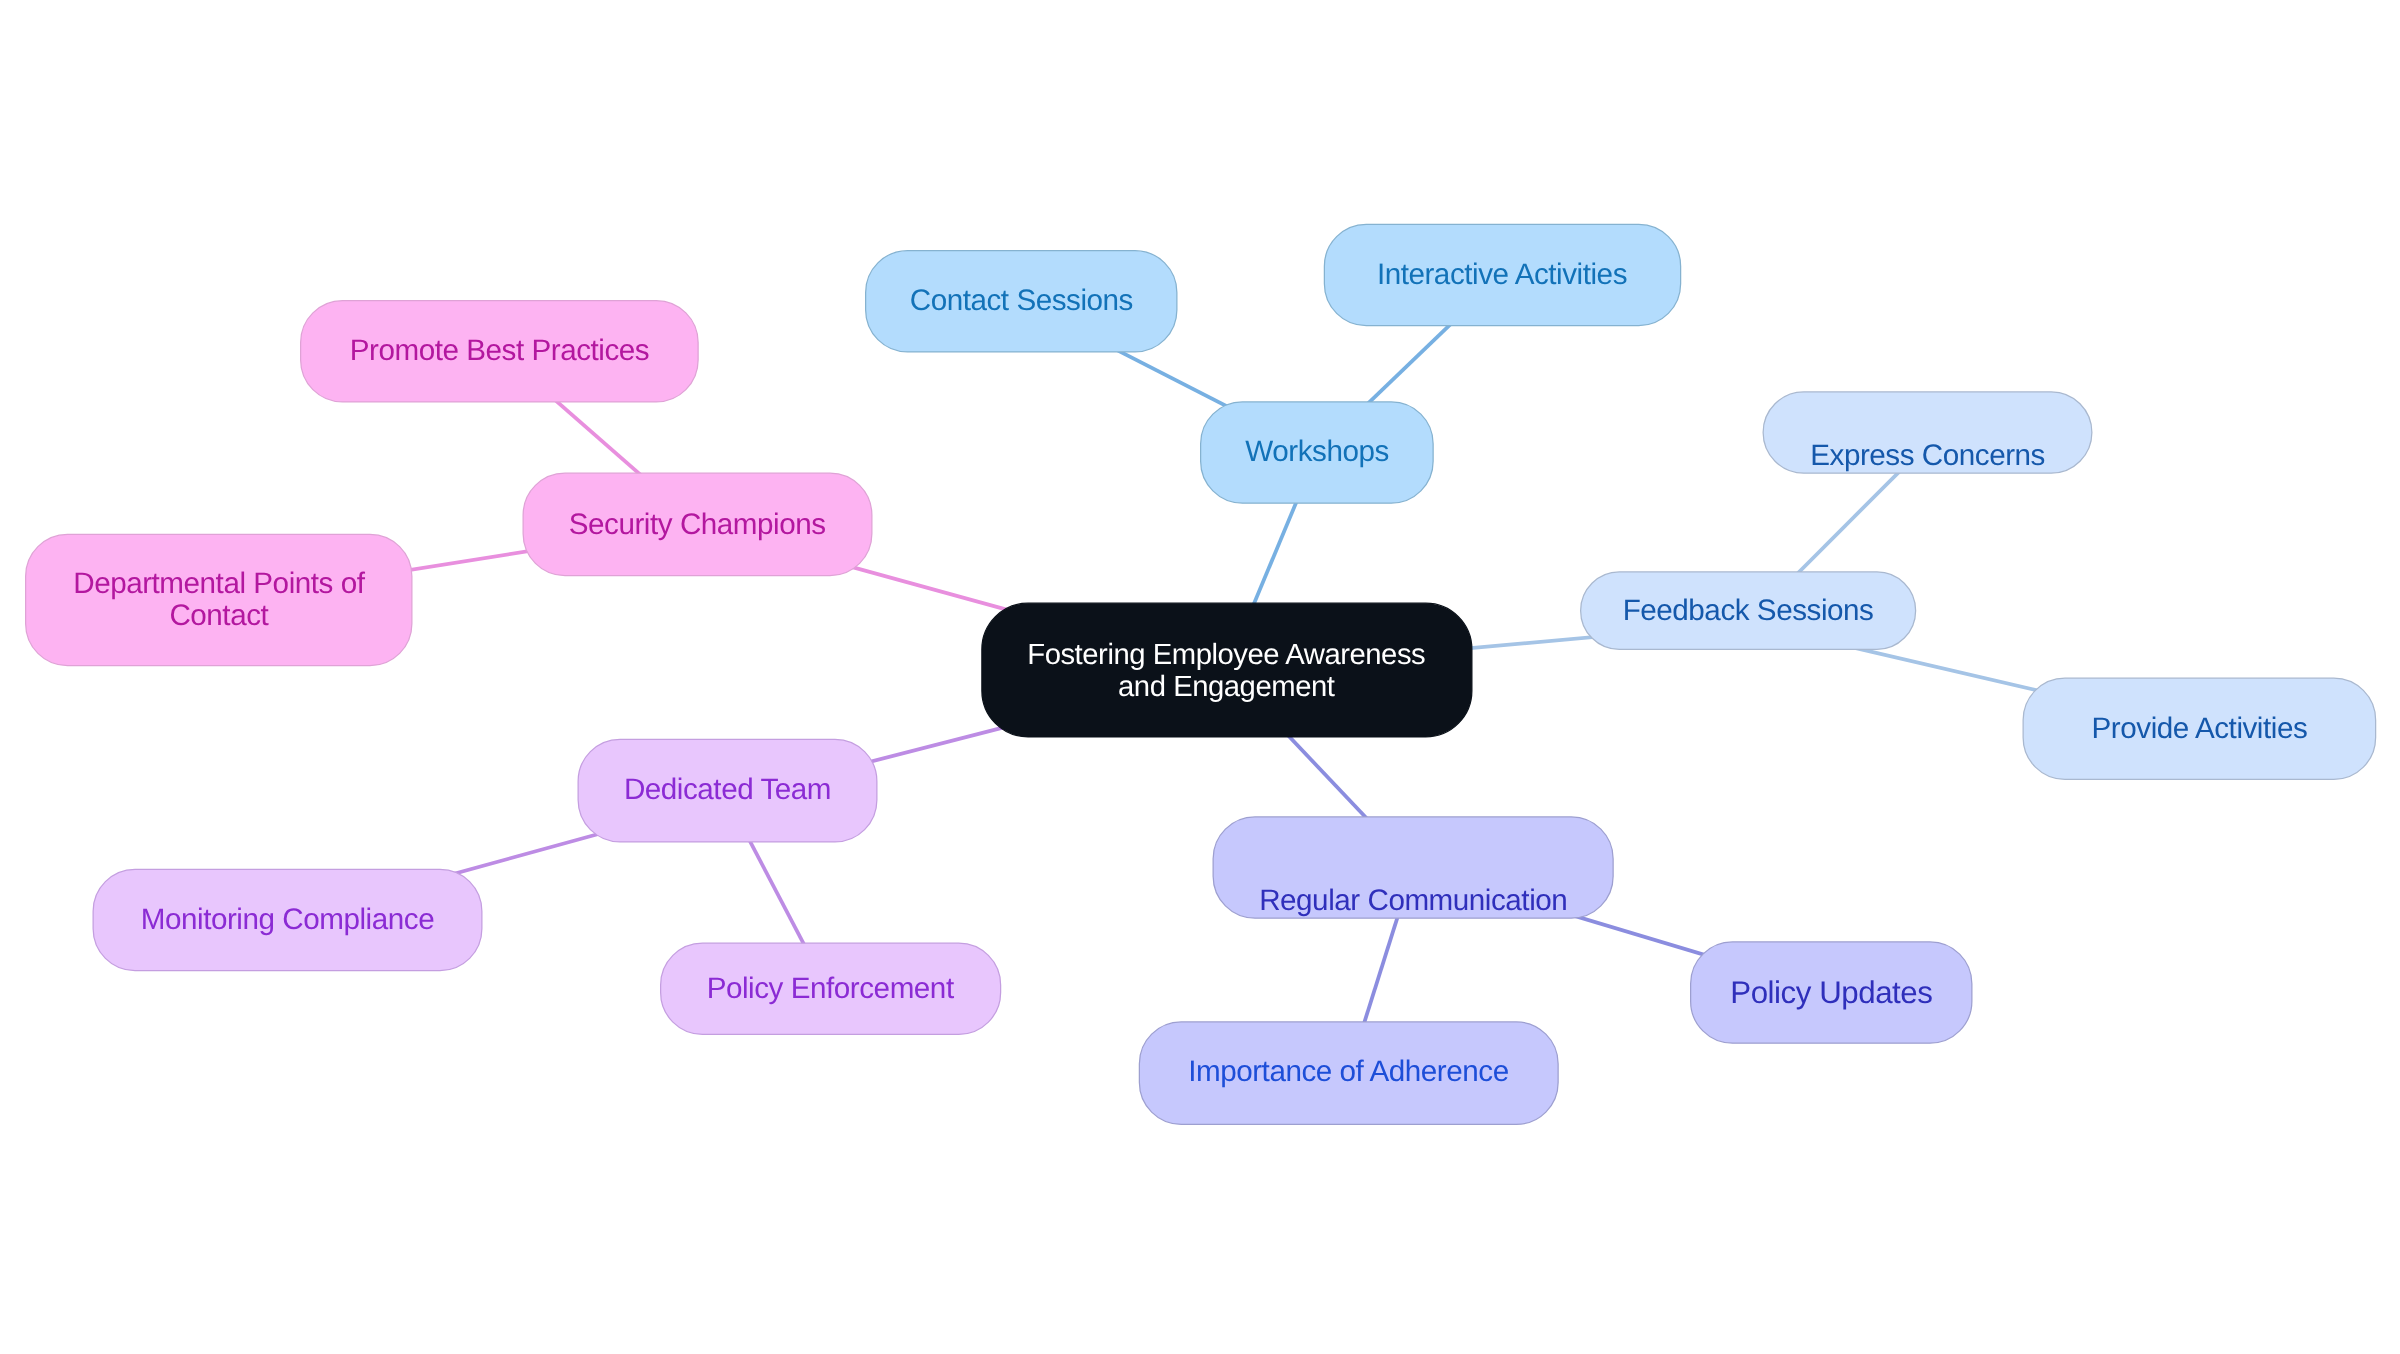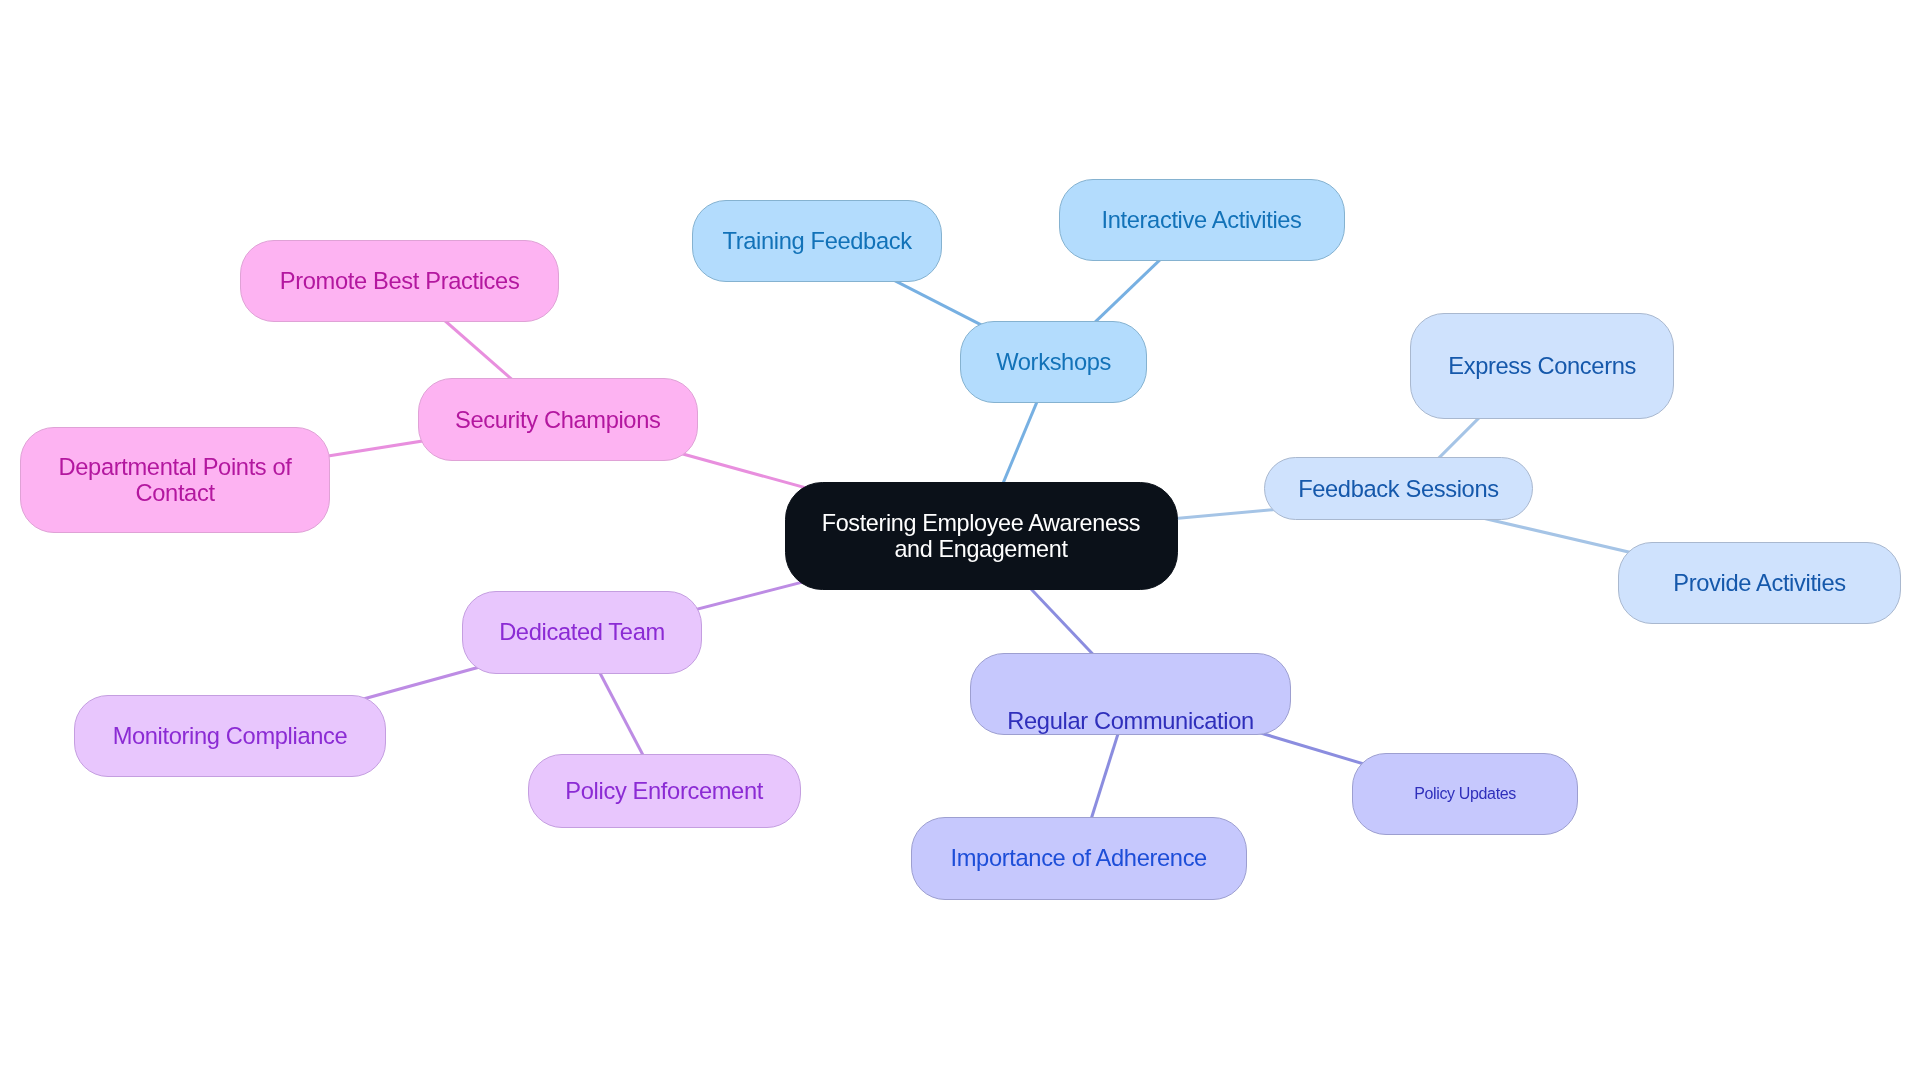--- a/index.html
+++ b/index.html
@@ -54,49 +54,49 @@
     </div>
   </div>
   <div class="node" style="left: 784.5px; top: 482.2px; width: 393px; height: 107.9px; border-radius: 37.4px; background: rgb(11, 17, 25); border-color: rgb(11, 17, 25); color: rgb(255, 255, 255); font-size: 23.4px;">
     <div class="node-label">
       <span class="node-line">Fostering Employee Awareness</span>
       <span class="node-line">and Engagement</span>
     </div>
   </div>
   <div class="node" style="left: 692.4px; top: 199.7px; width: 249.4px; height: 82.4px; border-radius: 34px; background: rgb(179, 220, 253); border-color: rgb(133, 178, 208); color: rgb(18, 114, 184); font-size: 23.7px;">
     <div class="node-label">
-      <span class="node-line">Training Feedback</span>
+      <span class="node-line">Contact Sessions</span>
     </div>
   </div>
   <div class="node" style="left: 1058.5px; top: 178.8px; width: 286.1px; height: 82.2px; border-radius: 34px; background: rgb(179, 220, 253); border-color: rgb(133, 178, 208); color: rgb(18, 114, 184); font-size: 23.7px;">
     <div class="node-label">
       <span class="node-line">Interactive Activities</span>
     </div>
   </div>
   <div class="node" style="left: 1264.1px; top: 457px; width: 268.7px; height: 63px; border-radius: 34px; background: rgb(207, 226, 253); border-color: rgb(169, 184, 207); color: rgb(21, 88, 171); font-size: 23.7px;">
     <div class="node-label">
       <span class="node-line">Feedback Sessions</span>
     </div>
   </div>
-  <div class="node" style="left: 1410.3px; top: 313.3px; width: 263.6px; height: 106px; border-radius: 34px; background: rgb(207, 226, 253); border-color: rgb(169, 184, 207); color: rgb(21, 88, 171); font-size: 23.7px;">
+  <div class="node" style="left: 1410.3px; top: 313.3px; width: 263.6px; height: 66px; border-radius: 34px; background: rgb(207, 226, 253); border-color: rgb(169, 184, 207); color: rgb(21, 88, 171); font-size: 23.7px; align-items: flex-end;">
     <div class="node-label">
       <span class="node-line">Express Concerns</span>
     </div>
   </div>
   <div class="node" style="left: 1618.3px; top: 541.5px; width: 282.5px; height: 82px; border-radius: 34px; background: rgb(207, 226, 253); border-color: rgb(169, 184, 207); color: rgb(21, 88, 171); font-size: 23.7px;">
     <div class="node-label">
       <span class="node-line">Provide Activities</span>
     </div>
   </div>
   <div class="node" style="left: 969.9px; top: 652.5px; width: 321.4px; height: 82.9px; border-radius: 34px; background: rgb(198, 200, 253); border-color: rgb(157, 159, 208); color: rgb(47, 47, 187); font-size: 23.7px; align-items: flex-end;">
     <div class="node-label">
       <span class="node-line">Regular Communication</span>
     </div>
   </div>
-  <div class="node" style="left: 1351.9px; top: 753.3px; width: 226.4px; height: 82.2px; border-radius: 34px; background: rgb(198, 200, 253); border-color: rgb(157, 159, 208); color: rgb(47, 47, 187); font-size: 16px;">
+  <div class="node" style="left: 1351.9px; top: 753.3px; width: 226.4px; height: 82.2px; border-radius: 34px; background: rgb(198, 200, 253); border-color: rgb(157, 159, 208); color: rgb(47, 47, 187); font-size: 25px;">
     <div class="node-label">
       <span class="node-line">Policy Updates</span>
     </div>
   </div>
   <div class="node" style="left: 910.8px; top: 816.5px; width: 335.9px; height: 83.5px; border-radius: 34px; background: rgb(198, 200, 253); border-color: rgb(157, 159, 208); color: #1d4ed8; font-size: 23.7px;">
     <div class="node-label">
       <span class="node-line">Importance of Adherence</span>
     </div>
   </div>
   <div class="node" style="left: 461.9px; top: 591px; width: 240.2px; height: 82.9px; border-radius: 34px; background: rgb(232, 198, 253); border-color: rgb(196, 158, 224); color: rgb(139, 43, 212); font-size: 23.7px;">

